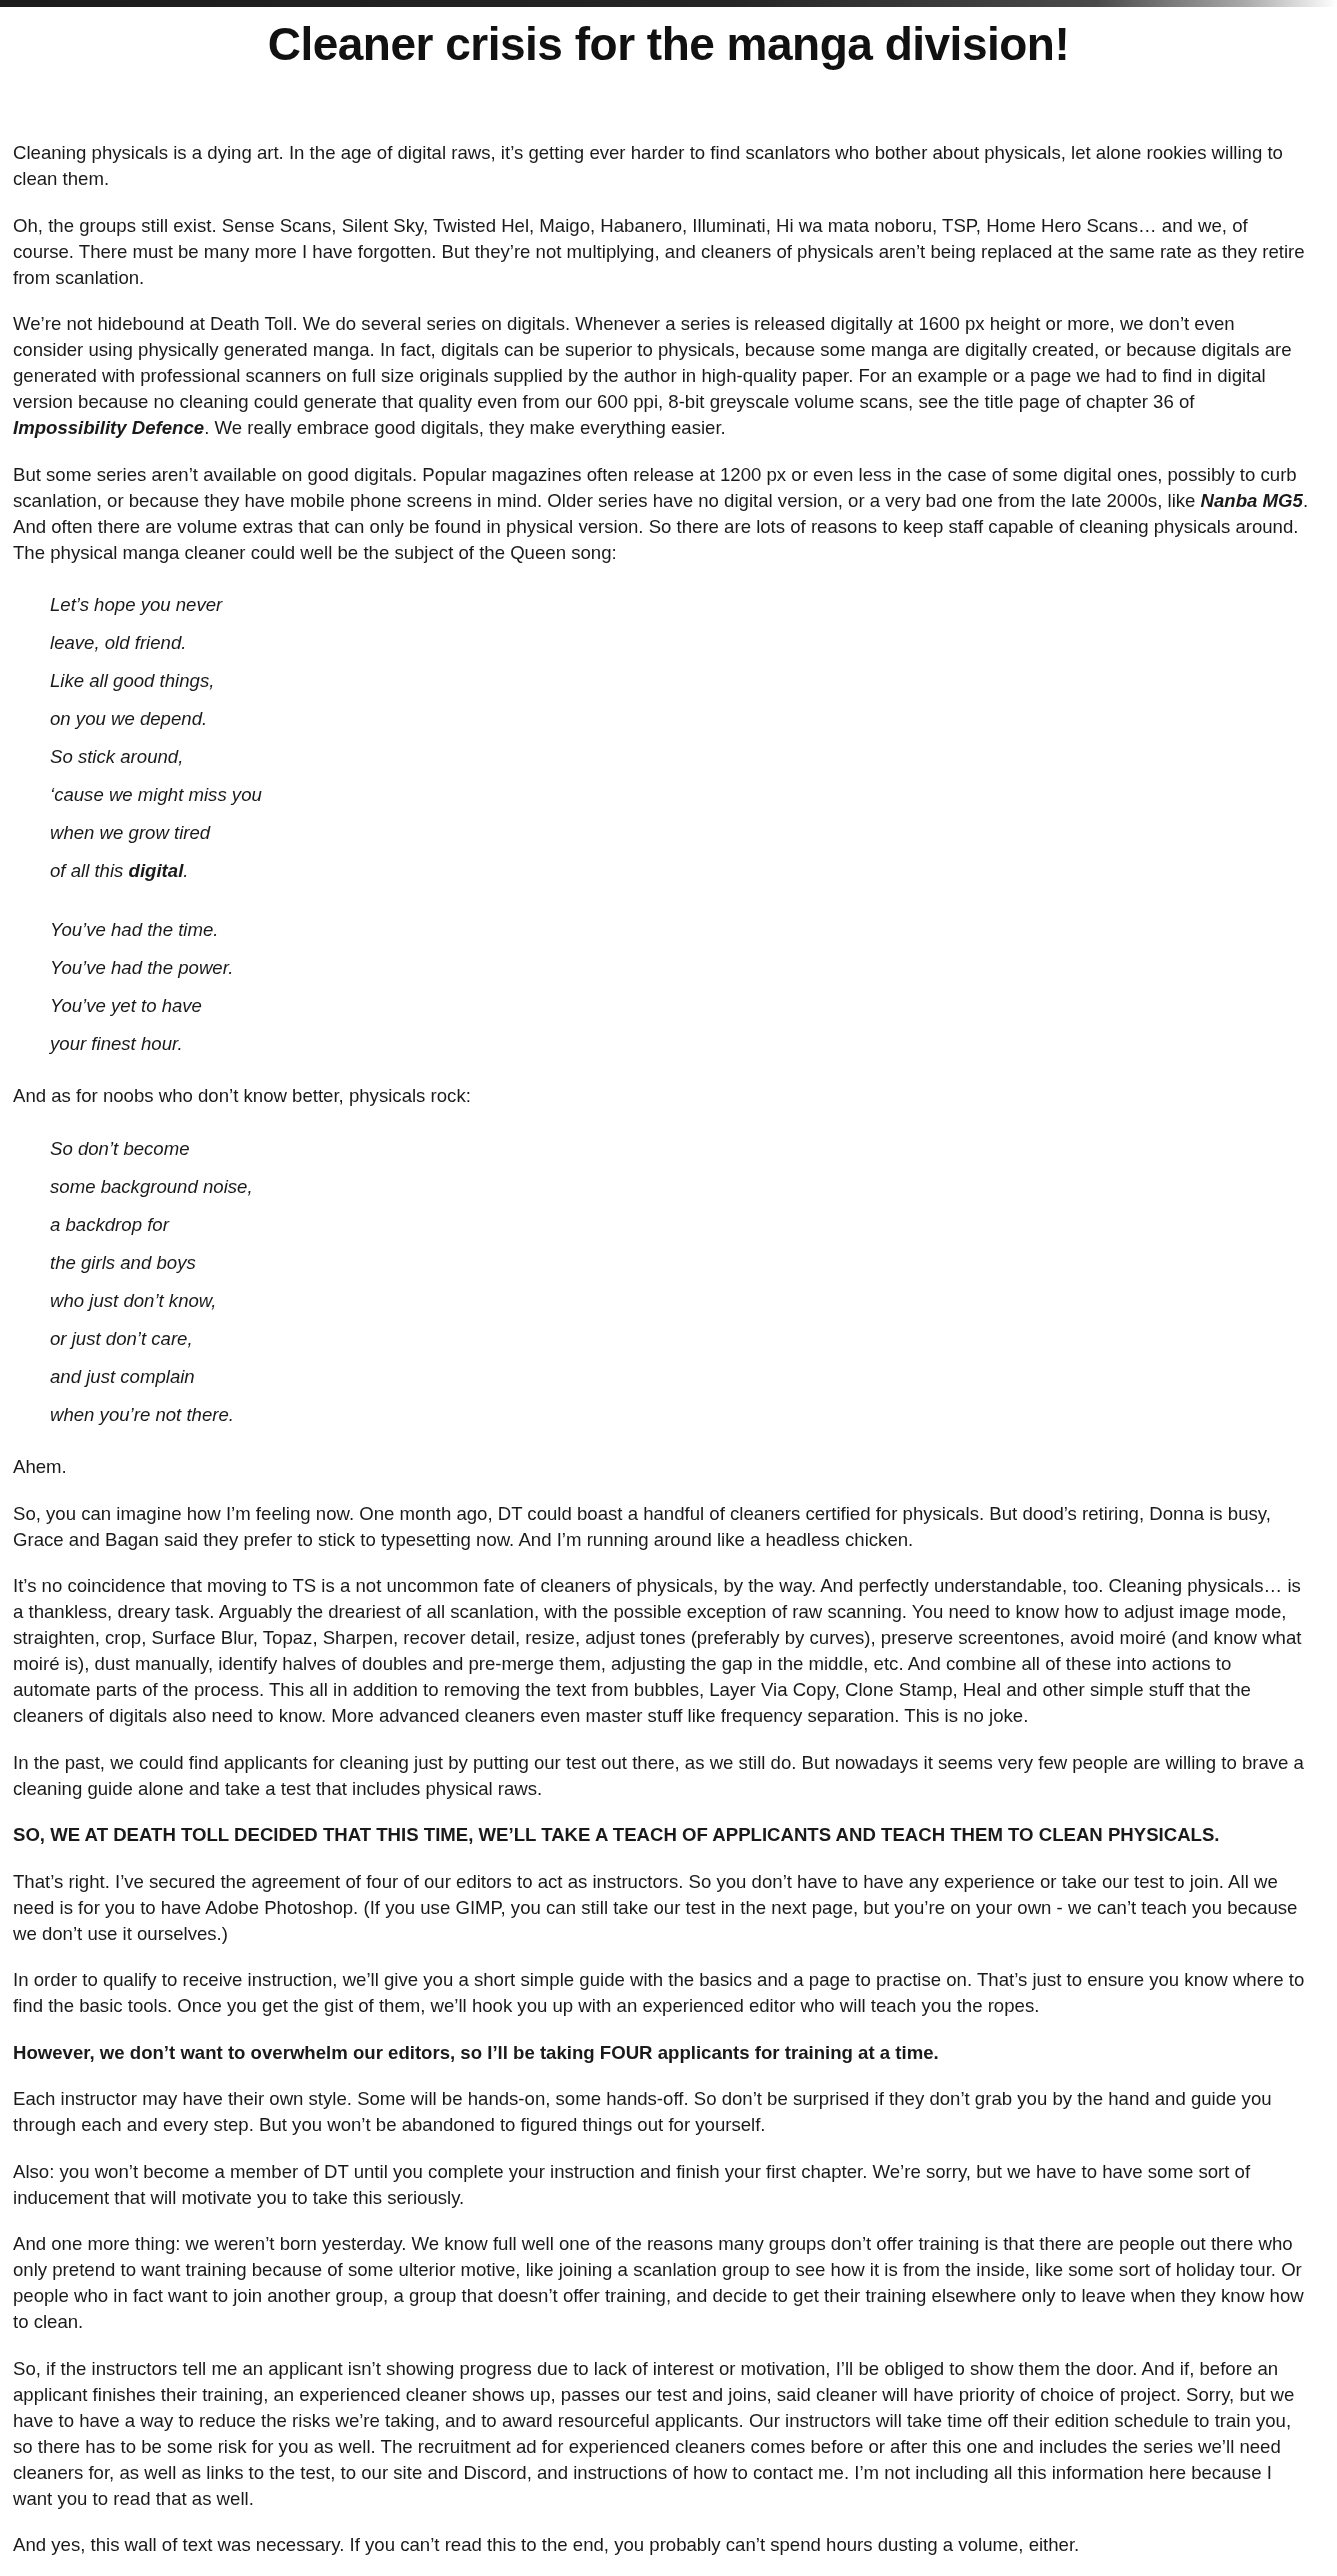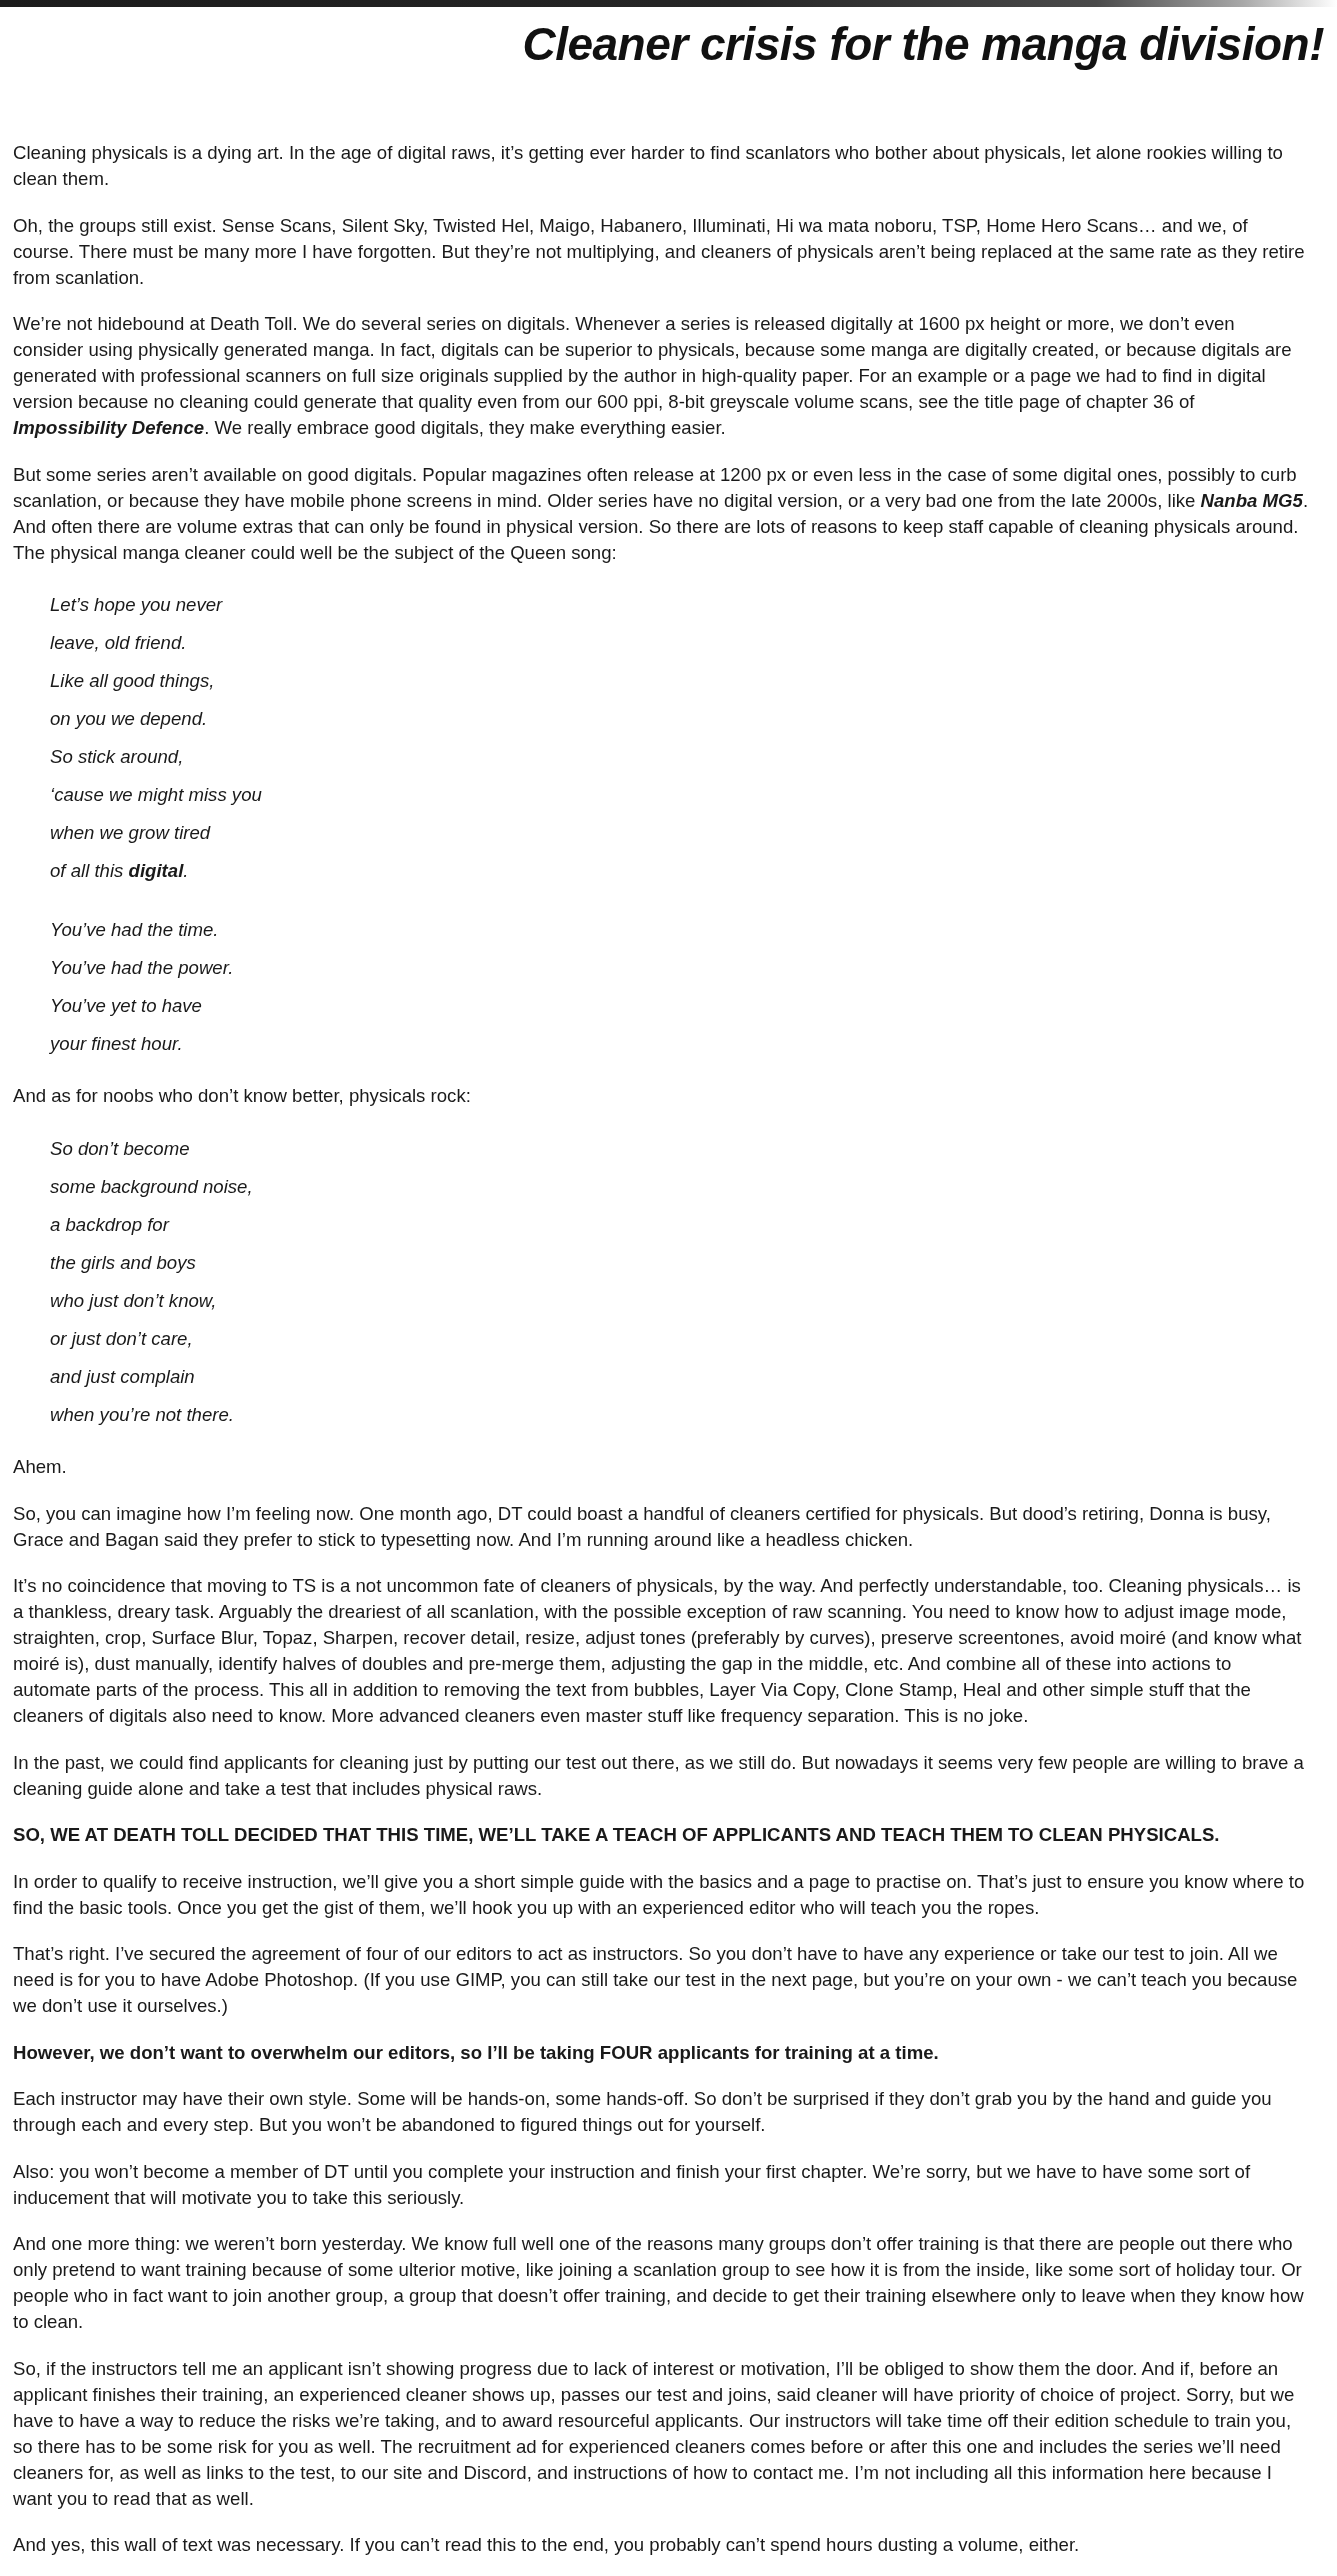--- a/index.html
+++ b/index.html
@@ -18,25 +18,24 @@
     background: #ffffff;
     padding: 0 0 13px 0;
   }
   .scan-bar {
     height: 6.5px;
     width: 100%;
     background: linear-gradient(to right, #1c1c1c 0%, #262626 55%, #4a4a4a 82%, #a8a8a8 93%, #ffffff 100%);
   }
   h1.doc-title {
     margin: 7.4px 13px 46px 13px;
-    text-align: right;
+    text-align: center;
     font-size: 46px;
     line-height: 60px;
     font-weight: 700;
-    font-style: italic;
     color: #111111;
     letter-spacing: -0.5px;
   }
   h1.doc-title span { display: block; }
   .doc-body {
     margin: 0 28px 0 13px;
     font-size: 18.6px;
     line-height: 26px;
   }
   .doc-body p { margin: 20.5px 0; }
@@ -91,22 +90,22 @@
 the girls and boys
 who just don’t know,
 or just don’t care,
 and just complain
 when you’re not there.</span></p>
       <p class="para"><span>Ahem.</span></p>
       <p class="para"><span>So, you can imagine how I’m feeling now. One month ago, DT could boast a handful of cleaners certified for physicals. But dood’s retiring, Donna is busy, Grace and Bagan said they prefer to stick to typesetting now. And I’m running around like a headless chicken.</span></p>
       <p class="para"><span>It’s no coincidence that moving to TS is a not uncommon fate of cleaners of physicals, by the way. And perfectly understandable, too. Cleaning physicals… is a thankless, dreary task. Arguably the dreariest of all scanlation, with the possible exception of raw scanning. You need to know how to adjust image mode, straighten, crop, Surface Blur, Topaz, Sharpen, recover detail, resize, adjust tones (preferably by curves), preserve screentones, avoid moiré (and know what moiré is), dust manually, identify halves of doubles and pre-merge them, adjusting the gap in the middle, etc. And combine all of these into actions to automate parts of the process. This all in addition to removing the text from bubbles, Layer Via Copy, Clone Stamp, Heal and other simple stuff that the cleaners of digitals also need to know. More advanced cleaners even master stuff like frequency separation. This is no joke.</span></p>
       <p class="para"><span>In the past, we could find applicants for cleaning just by putting our test out there, as we still do. But nowadays it seems very few people are willing to brave a cleaning guide alone and take a test that includes physical raws.</span></p>
       <p class="para bold"><span>SO, WE AT DEATH TOLL DECIDED THAT THIS TIME, WE’LL TAKE A TEACH OF APPLICANTS AND TEACH THEM TO CLEAN PHYSICALS.</span></p>
+      <p class="para"><span>That’s right. I’ve secured the agreement of four of our editors to act as instructors. So you don’t have to have any experience or take our test to join. All we need is for you to have Adobe Photoshop. (If you use GIMP, you can still take our test in the next page, but you’re on your own - we can’t teach you because we don’t use it ourselves.)</span></p>
       <p class="para"><span>In order to qualify to receive instruction, we’ll give you a short simple guide with the basics and a page to practise on. That’s just to ensure you know where to find the basic tools. Once you get the gist of them, we’ll hook you up with an experienced editor who will teach you the ropes.</span></p>
-      <p class="para"><span>That’s right. I’ve secured the agreement of four of our editors to act as instructors. So you don’t have to have any experience or take our test to join. All we need is for you to have Adobe Photoshop. (If you use GIMP, you can still take our test in the next page, but you’re on your own - we can’t teach you because we don’t use it ourselves.)</span></p>
       <p class="para bold"><span>However, we don’t want to overwhelm our editors, so I’ll be taking FOUR applicants for training at a time.</span></p>
       <p class="para"><span>Each instructor may have their own style. Some will be hands-on, some hands-off. So don’t be surprised if they don’t grab you by the hand and guide you through each and every step. But you won’t be abandoned to figured things out for yourself.</span></p>
       <p class="para"><span>Also: you won’t become a member of DT until you complete your instruction and finish your first chapter. We’re sorry, but we have to have some sort of inducement that will motivate you to take this seriously.</span></p>
       <p class="para"><span>And one more thing: we weren’t born yesterday. We know full well one of the reasons many groups don’t offer training is that there are people out there who only pretend to want training because of some ulterior motive, like joining a scanlation group to see how it is from the inside, like some sort of holiday tour. Or people who in fact want to join another group, a group that doesn’t offer training, and decide to get their training elsewhere only to leave when they know how to clean.</span></p>
       <p class="para"><span>So, if the instructors tell me an applicant isn’t showing progress due to lack of interest or motivation, I’ll be obliged to show them the door. And if, before an applicant finishes their training, an experienced cleaner shows up, passes our test and joins, said cleaner will have priority of choice of project. Sorry, but we have to have a way to reduce the risks we’re taking, and to award resourceful applicants. Our instructors will take time off their edition schedule to train you, so there has to be some risk for you as well. The recruitment ad for experienced cleaners comes before or after this one and includes the series we’ll need cleaners for, as well as links to the test, to our site and Discord, and instructions of how to contact me. I’m not including all this information here because I want you to read that as well.</span></p>
       <p class="para"><span>And yes, this wall of text was necessary. If you can’t read this to the end, you probably can’t spend hours dusting a volume, either.</span></p>
       <p class="para"><span>Looking forward to working with you!</span></p>
     </div>
 
   <div class="signature">

